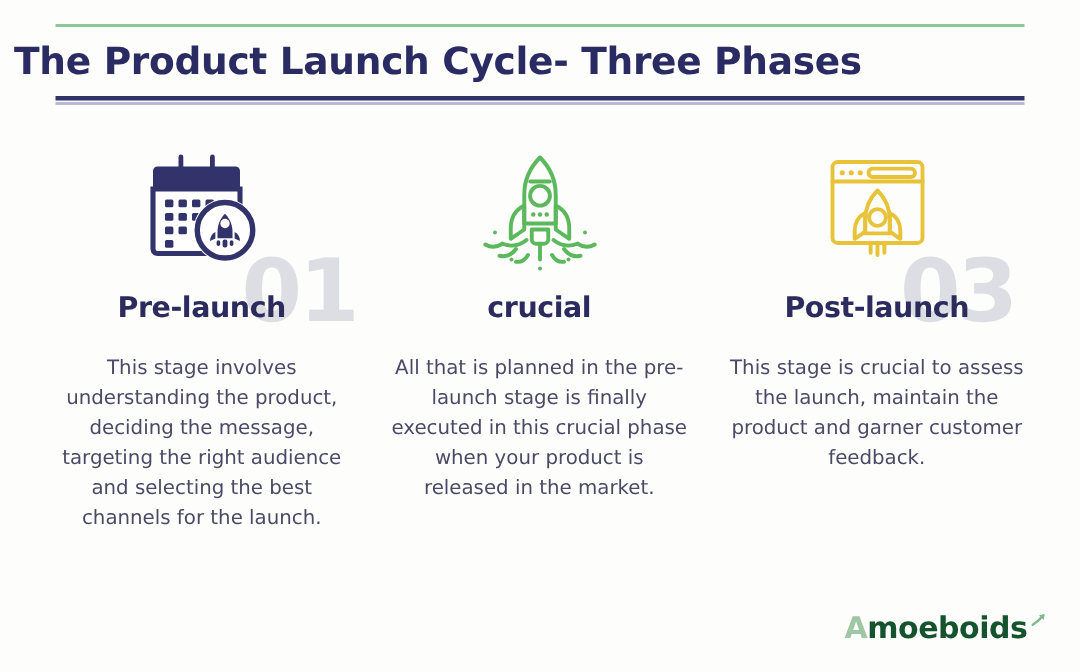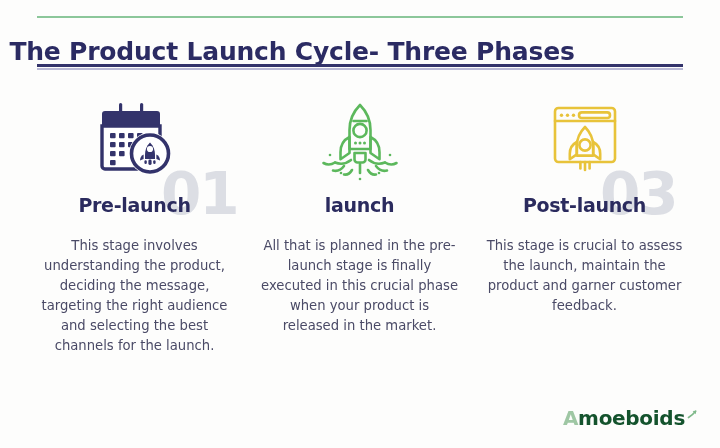--- a/index.html
+++ b/index.html
@@ -27,21 +27,21 @@
     position: absolute;
     left: 37px;
     top: 16px;
     width: 646px;
     height: 2px;
     background: #8cc79a;
   }
   .header-title {
     position: absolute;
     left: 0;
-    top: 37px;
+    top: 26px;
     width: 584px;
     text-align: center;
     font-size: 25px;
     font-weight: bold;
     letter-spacing: -0.2px;
     color: #2b2b63;
     font-family: "DejaVu Sans", sans-serif;
   }
   .rule-bottom-thick {
     position: absolute;
@@ -264,21 +264,21 @@
             <circle cx="14" cy="55" r="1.3"></circle>
             <circle cx="74" cy="55" r="1.3"></circle>
             <circle cx="25" cy="73" r="1.3"></circle>
             <circle cx="63" cy="73" r="1.3"></circle>
             <circle cx="44" cy="79" r="1.3"></circle>
           </g>
         </svg>
       </div>
 
       <div class="title-row">
-        <span class="phase-title">launch</span>
+        <span class="phase-title">crucial</span>
       </div>
 
       <div class="phase-body">All that is planned in the pre-launch stage is finally executed in this crucial phase when your product is released in the market.</div>
     </div>
 
     <div class="phase-col">
 
       <div class="icon-wrap">
         <svg width="88" height="84" viewBox="0 0 88 84" aria-hidden="true">
           <g fill="none" stroke="#e8c33a" stroke-width="2.6" stroke-linecap="round" stroke-linejoin="round">

